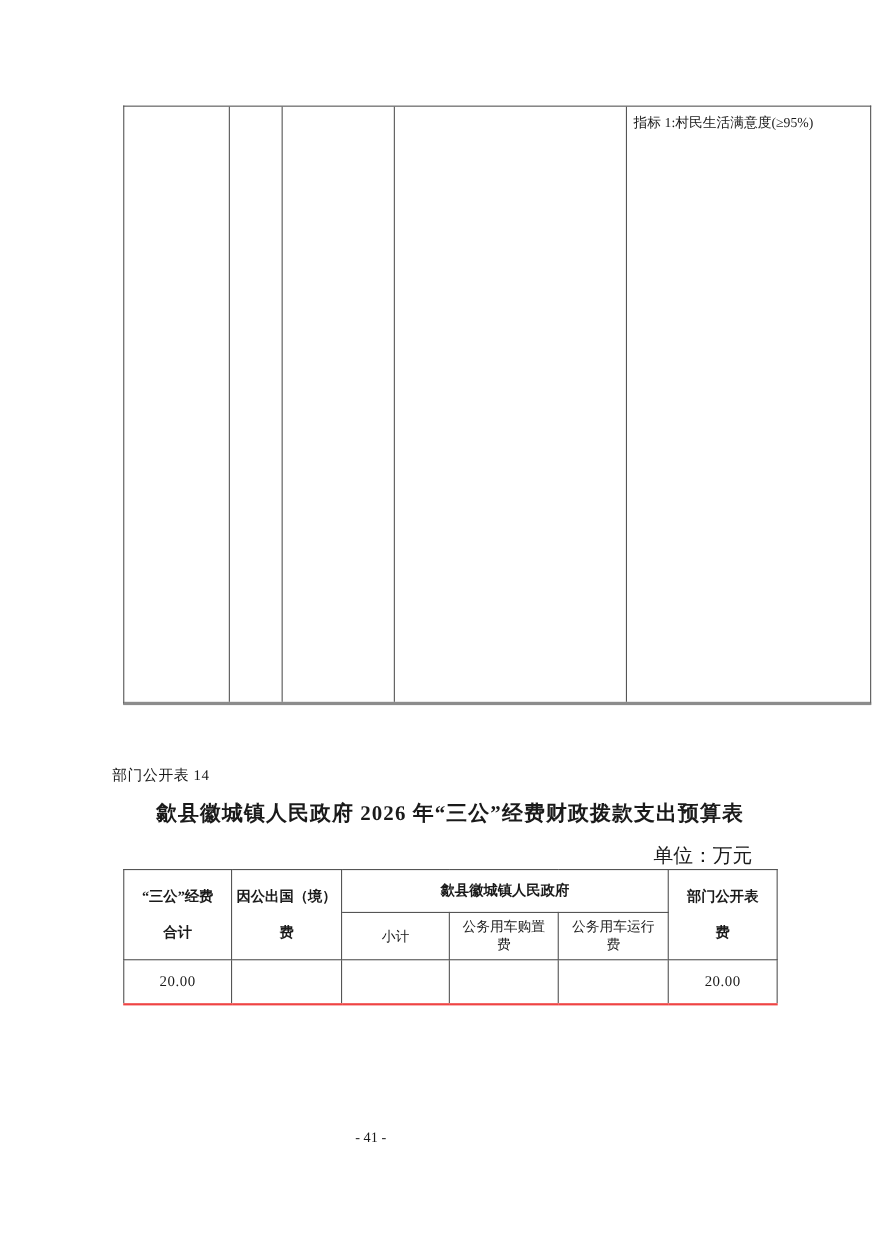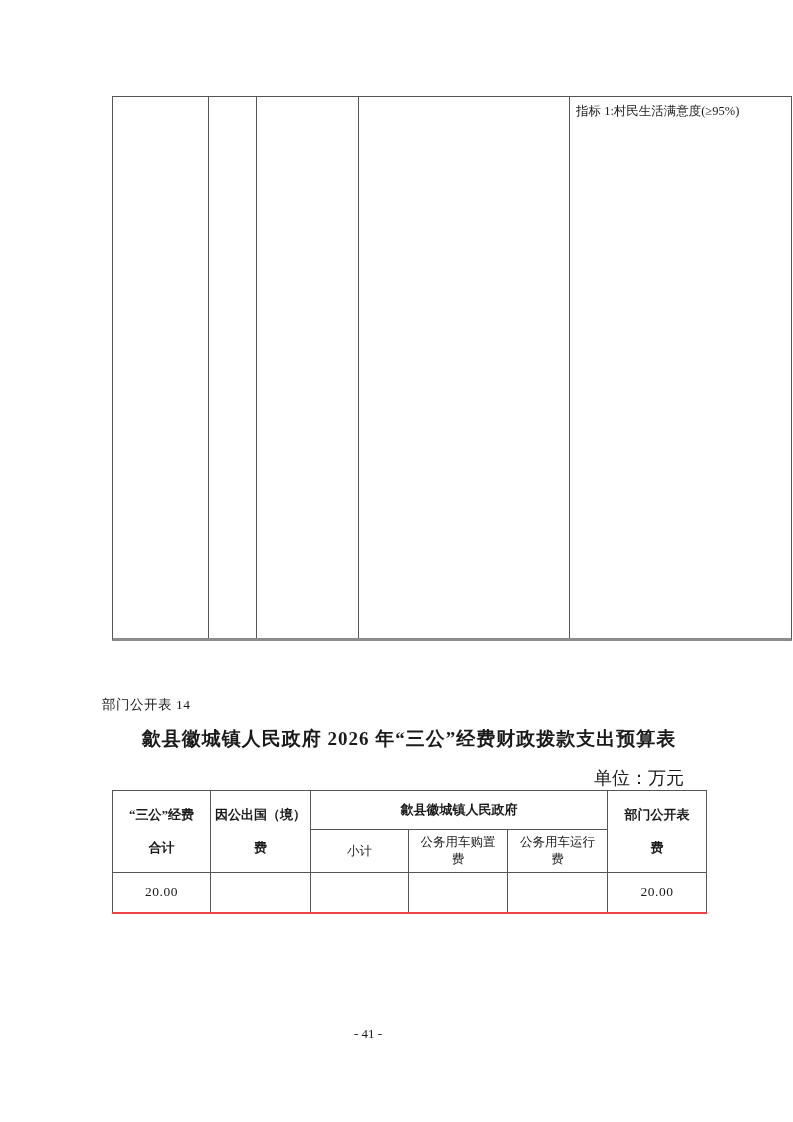--- a/index.html
+++ b/index.html
@@ -73,21 +73,20 @@
   .row-group { height: 39px; }
   .row-sub  { height: 42px; }
   .row-sub td { font-weight: normal; font-size: 12.5px; line-height: 17px; padding: 2px 6px; }
   .data-row { height: 40px; }
   .data-row td { font-size: 13.5px; letter-spacing: 0.5px; }
   
   .page-number {
     position: absolute; left: 0; top: 1026px; width: 674px;
     text-align: center;
     font-size: 13px;
-    padding-left: 31px;
   }
 </style>
 </head>
 <body>
 
 <div>
 
   <div class="perf-table">
     <div class="perf-cell"></div>
     <div class="perf-cell"></div>

